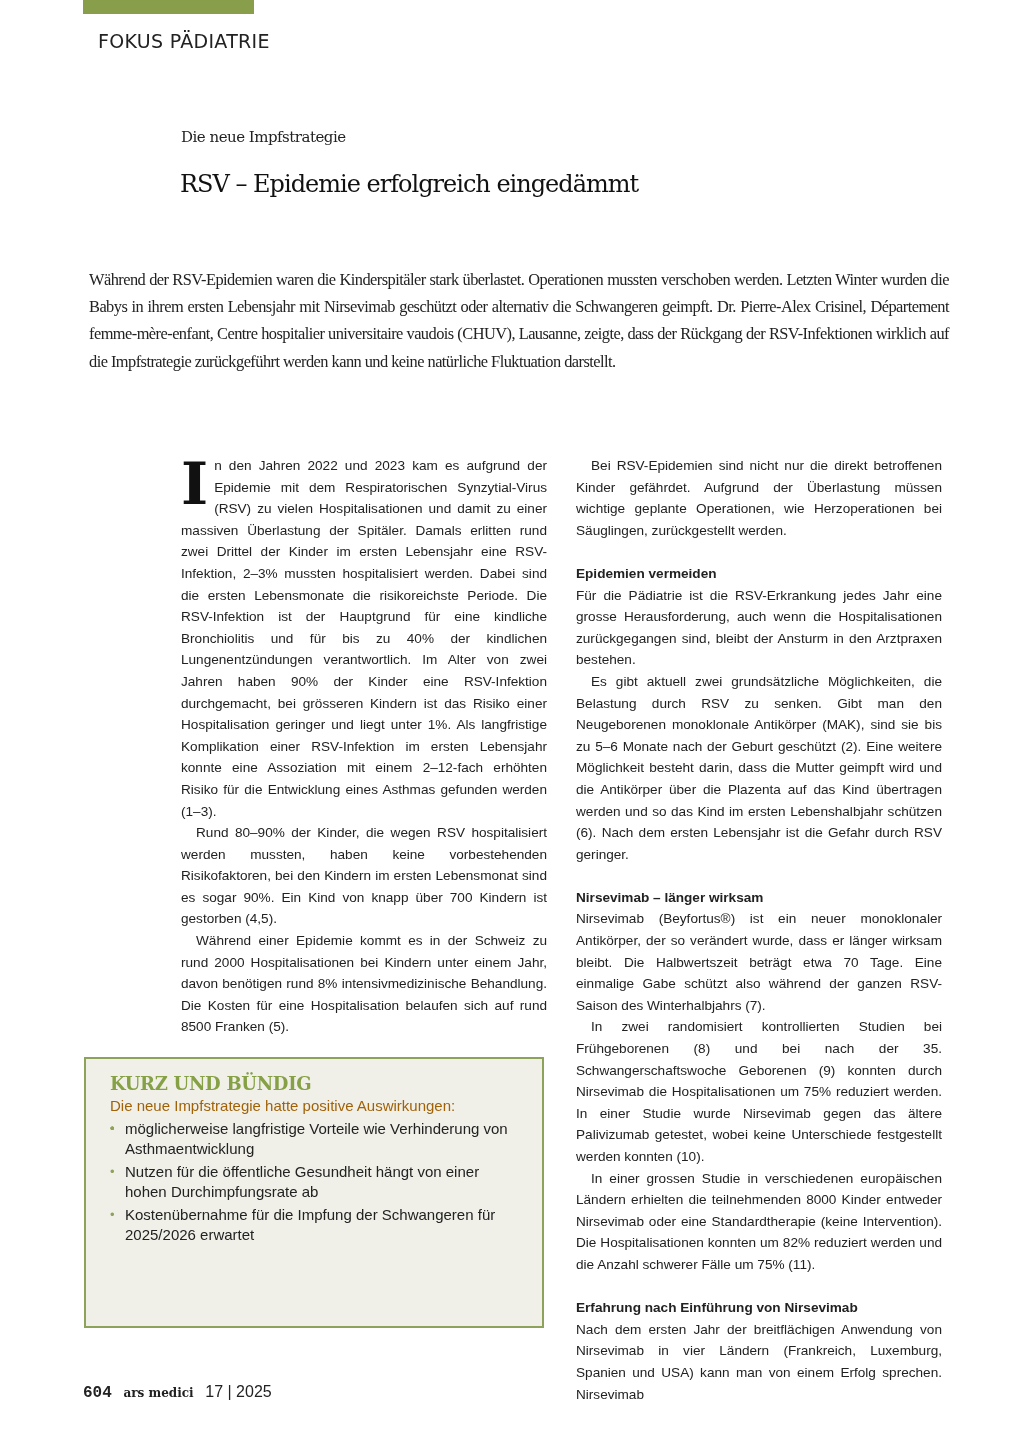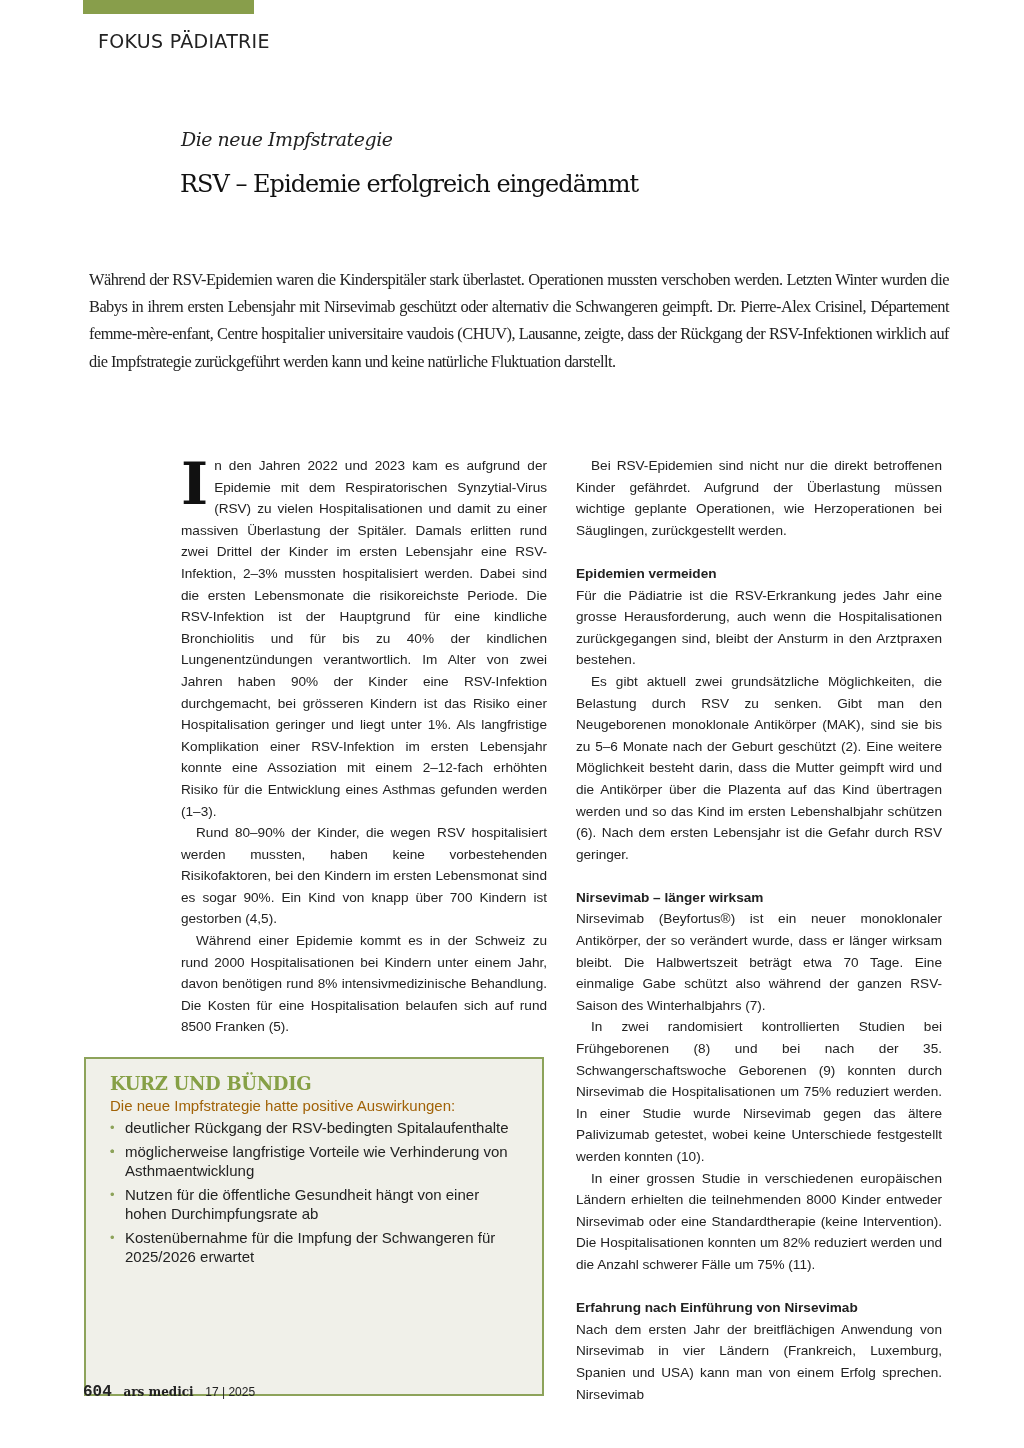--- a/index.html
+++ b/index.html
@@ -7,21 +7,21 @@
       width: 1024px; height: 1448px; position: relative; overflow: hidden;
       color: #1e1e1e;
       font-family: "Liberation Sans", sans-serif;
     }
     .top-bar { position: absolute; left: 83px; top: 0; width: 171px; height: 14px; background: #889e4b; }
     .section-label {
       position: absolute; left: 98px; top: 30px; font-size: 19px; letter-spacing: 0.3px;
       color: #222; font-family: "DejaVu Sans", sans-serif; font-weight: normal;
     }
     .kicker {
-      position: absolute; left: 181px; top: 128px; font-size: 19px; font-style: italic;
+      position: absolute; left: 181px; top: 128px; font-size: 15px; 
       font-family: "DejaVu Serif", serif; color: #222; letter-spacing: -0.5px;
     }
     .headline {
       position: absolute; left: 180px; top: 170px; font-size: 24px;
       font-family: "DejaVu Serif", serif; color: #111; letter-spacing: -1px; margin: 0; font-weight: normal;
     }
     .lead {
       position: absolute; left: 83px; top: 260px; width: 860px; font-size: 16.4px; line-height: 27.2px;
       font-family: Liberation Serif, serif; color: #222; letter-spacing: -0.55px; text-align: justify; margin: 6px;
     }
@@ -32,36 +32,36 @@
     .col-left { left: 181px; width: 366px; }
     .col-right { left: 576px; width: 366px; }
     .col p { margin: 0; }
     .col p.indent { text-indent: 15px; }
     .dropcap {
       float: left; font-family: "DejaVu Serif", serif; font-weight: bold; font-size: 58px;
       line-height: 50px; margin: 4px 6px 0 0; color: #111;
     }
     .subhead { font-weight: bold; margin-top: 21.6px !important; }
     .box {
-      position: absolute; left: 84px; top: 1057px; width: 460px; height: 339px;
+      position: absolute; left: 84px; top: 1057px; width: 460px; height: 271px;
       background: #f0f0e9; border: 2px solid #8da35a; box-sizing: border-box;
       padding: 14px 24px 0 24px;
     }
     .box-title {
       font-family: "DejaVu Serif", serif; font-weight: bold; font-size: 18px; color: #86a046; margin: 0 0 2px 0;
       letter-spacing: -0.3px;
     }
     .box-intro { font-size: 15px; line-height: 19px; margin: 0 0 3px 0; color: #a16207; }
     .box ul { list-style: none; margin: 0; padding: 0; }
     .box li { position: relative; padding-left: 15px; font-size: 15px; line-height: 19.5px; margin-bottom: 4px; color: #222; }
     .box li .bullet { position: absolute; left: 0; top: 0; color: #8da35a; font-size: 13px; }
     .footer { position: absolute; left: 83px; top: 1383px; font-size: 13px; color: #222; }
     .footer .page-num { font-family: Liberation Mono, monospace; font-weight: bold; font-size: 16px; margin-right: 8px; }
     .footer .journal { font-family: "DejaVu Serif", serif; font-weight: bold; font-size: 12px; margin-right: 8px; }
-    .footer .issue { font-size: 12px; }
+    .footer .issue { font-size: 16px; }
   </style>
 </head>
 <body>
 
 <div class="top-bar"></div>
 <div class="section-label">FOKUS PÄDIATRIE</div>
 
 <div class="kicker">Die neue Impfstrategie</div>
 <h1 class="headline">RSV – Epidemie erfolgreich eingedämmt</h1>
 
@@ -70,21 +70,21 @@
 <div class="col col-left">
   <p><span class="dropcap">I</span><span>n den Jahren 2022 und 2023 kam es aufgrund der Epidemie mit dem Respiratorischen Synzytial-Virus (RSV) zu vielen Hospitalisationen und damit zu einer massiven Überlastung der Spitäler. Damals erlitten rund zwei Drittel der Kinder im ersten Lebensjahr eine RSV-Infektion, 2–3% mussten hospitalisiert werden. Dabei sind die ersten Lebensmonate die risikoreichste Periode. Die RSV-Infektion ist der Hauptgrund für eine kindliche Bronchiolitis und für bis zu 40% der kindlichen Lungenentzündungen verantwortlich. Im Alter von zwei Jahren haben 90% der Kinder eine RSV-Infektion durchgemacht, bei grösseren Kindern ist das Risiko einer Hospitalisation geringer und liegt unter 1%. Als langfristige Komplikation einer RSV-Infektion im ersten Lebensjahr konnte eine Assoziation mit einem 2–12-fach erhöhten Risiko für die Entwicklung eines Asthmas gefunden werden (1–3).</span></p>
   <p class="indent">Rund 80–90% der Kinder, die wegen RSV hospitalisiert werden mussten, haben keine vorbestehenden Risikofaktoren, bei den Kindern im ersten Lebensmonat sind es sogar 90%. Ein Kind von knapp über 700 Kindern ist gestorben (4,5).</p>
   <p class="indent">Während einer Epidemie kommt es in der Schweiz zu rund 2000 Hospitalisationen bei Kindern unter einem Jahr, davon benötigen rund 8% intensivmedizinische Behandlung. Die Kosten für eine Hospitalisation belaufen sich auf rund 8500 Franken (5).</p>
 </div>
 
 <div class="box">
   <h3 class="box-title">KURZ UND BÜNDIG</h3>
   <p class="box-intro">Die neue Impfstrategie hatte positive Auswirkungen:</p>
   <ul>
-    <li><span class="bullet">•</span><span>deutlicher Rückgang der RSV-bedingten Spitalaufenthalte</span></li>
+    <li><span class="bullet">•</span></li>
     <li><span class="bullet">•</span></li>
     <li><span class="bullet">•</span><span>möglicherweise langfristige Vorteile wie Verhinderung von Asthmaentwicklung</span></li>
     <li><span class="bullet">•</span><span>Nutzen für die öffentliche Gesundheit hängt von einer hohen Durchimpfungsrate ab</span></li>
     <li><span class="bullet">•</span><span>Kostenübernahme für die Impfung der Schwangeren für 2025/2026 erwartet</span></li>
   </ul>
 </div>
 
 <div class="col col-right">
   <p class="indent">Bei RSV-Epidemien sind nicht nur die direkt betroffenen Kinder gefährdet. Aufgrund der Überlastung müssen wichtige geplante Operationen, wie Herzoperationen bei Säuglingen, zurückgestellt werden.</p>
   <p class="subhead">Epidemien vermeiden</p>

